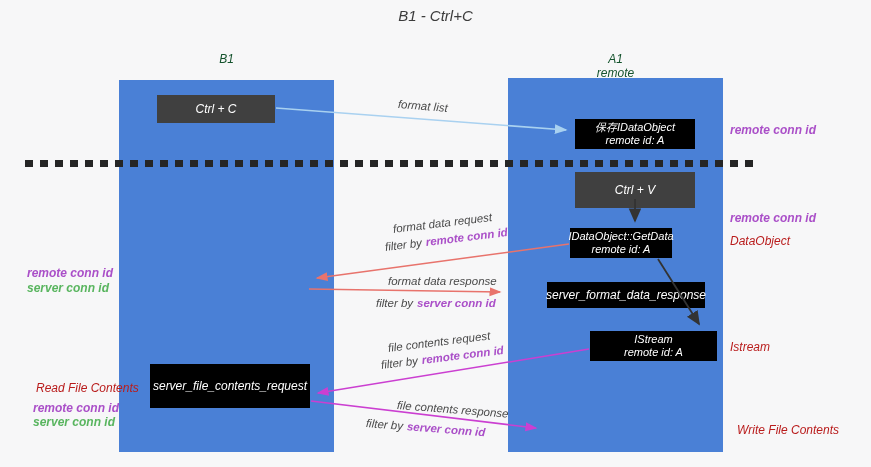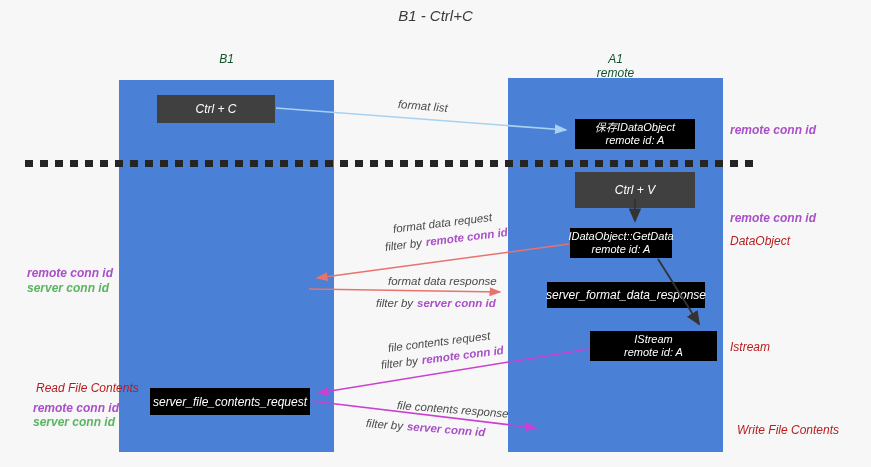--- a/index.html
+++ b/index.html
@@ -77,21 +77,21 @@
 
   <div class="abs node orange" style="left:507px;top:282px;width:158px;height:26px;margin-left:40px;">
     <div>server_format_data_response</div>
   </div>
 
   <div class="abs node orange small" style="left:590px;top:331px;width:127px;height:30px;">
     <div>IStream</div>
     <div>remote id: A</div>
   </div>
 
-  <div class="abs node orange" style="left:150px;top:388px;width:160px;height:27px;justify-content:center;">
+  <div class="abs node orange" style="left:150px;top:364px;width:160px;height:44px;justify-content:center;">
     <div>server_file_contents_request</div>
   </div>
 
 
   <div class="abs side-label purple" style="left:730px;top:123px;">remote conn id</div>
   <div class="abs side-label purple" style="left:730px;top:211px;">remote conn id</div>
   <div class="abs side-label" style="left:730px;top:234px;">DataObject</div>
   <div class="abs side-label" style="left:730px;top:340px;">Istream</div>
   <div class="abs side-label" style="left:737px;top:423px;">Write File Contents</div>
 

